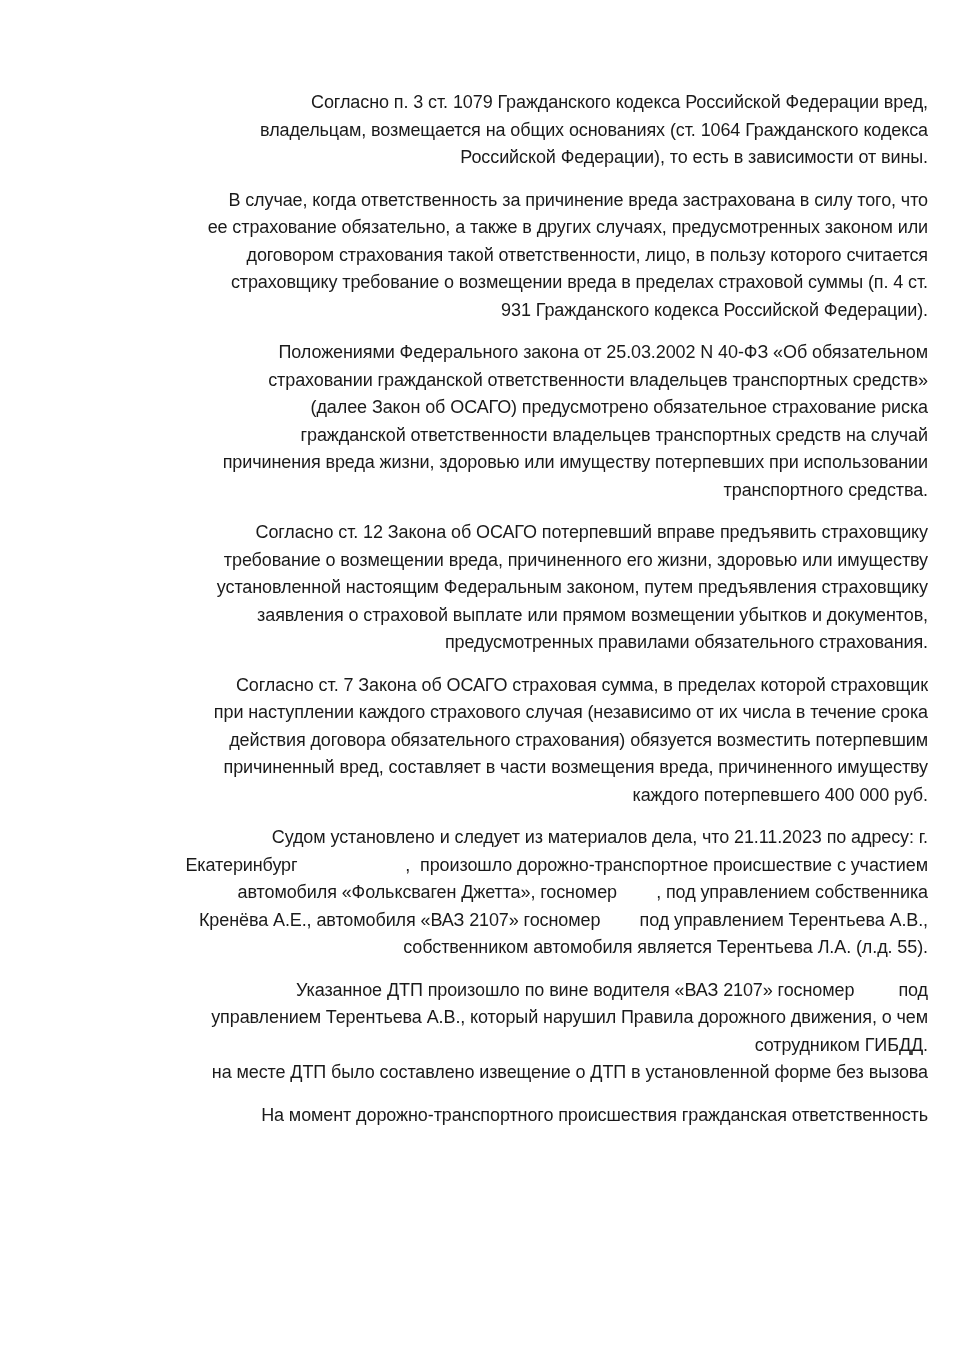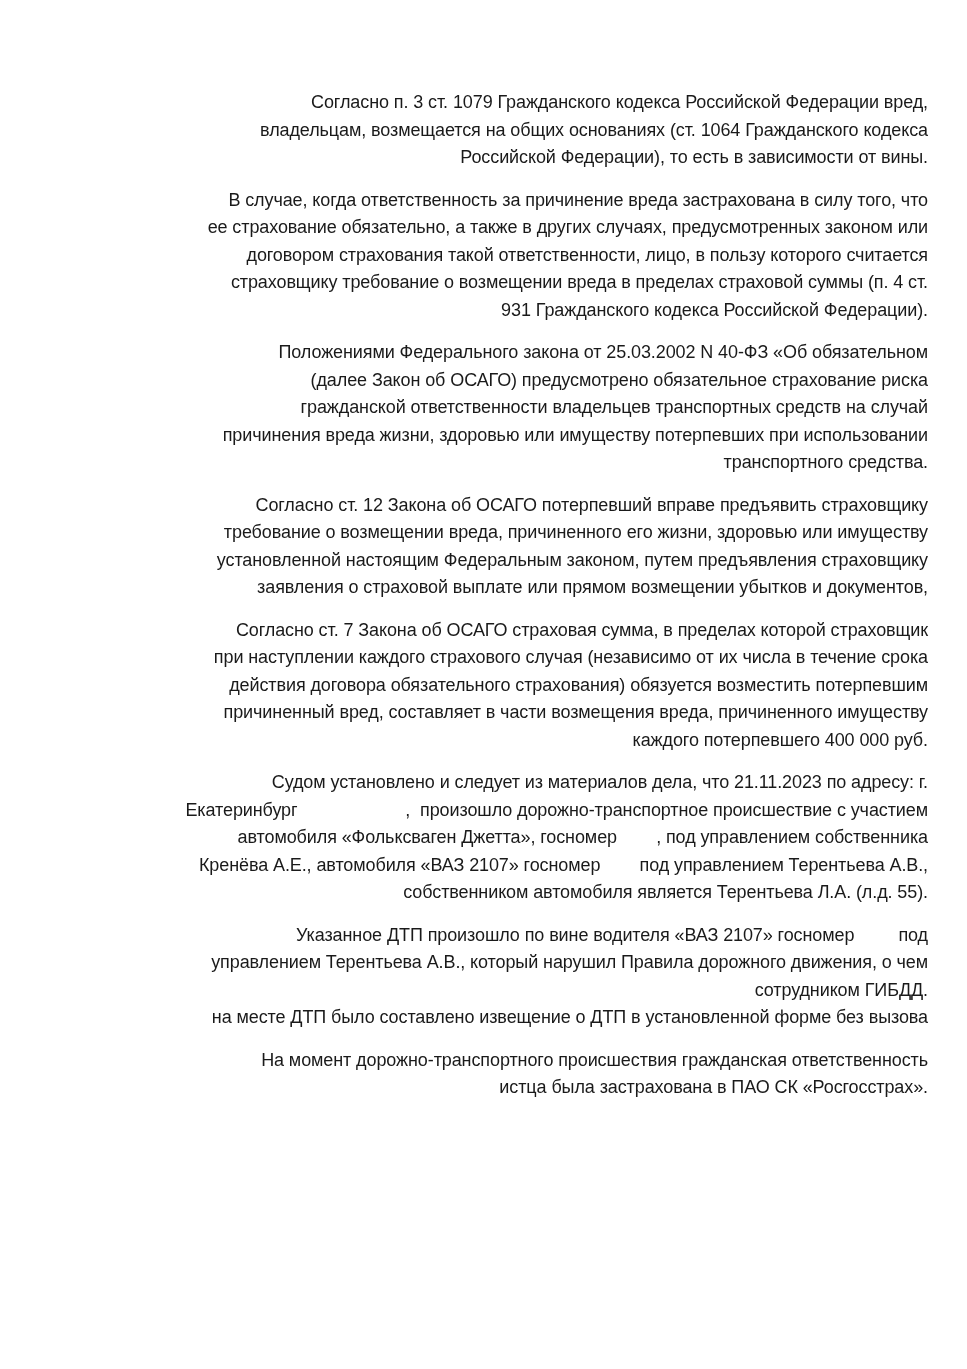--- a/index.html
+++ b/index.html
@@ -47,30 +47,32 @@
       </p>
       <p class="para">
         <span class="line">В случае, когда ответственность за причинение вреда застрахована в силу того, что</span>
         <span class="line">ее страхование обязательно, а также в других случаях, предусмотренных законом или</span>
         <span class="line">договором страхования такой ответственности, лицо, в пользу которого считается</span>
         <span class="line">страховщику требование о возмещении вреда в пределах страховой суммы (п. 4 ст.</span>
         <span class="line">931 Гражданского кодекса Российской Федерации).</span>
       </p>
       <p class="para">
         <span class="line">Положениями Федерального закона от 25.03.2002 N 40-ФЗ «Об обязательном</span>
+        <span class="line">страховании гражданской ответственности владельцев транспортных средств»</span>
         <span class="line">(далее Закон об ОСАГО) предусмотрено обязательное страхование риска</span>
         <span class="line">гражданской ответственности владельцев транспортных средств на случай</span>
         <span class="line">причинения вреда жизни, здоровью или имуществу потерпевших при использовании</span>
         <span class="line">транспортного средства.</span>
       </p>
       <p class="para">
         <span class="line">Согласно ст. 12 Закона об ОСАГО потерпевший вправе предъявить страховщику</span>
         <span class="line">требование о возмещении вреда, причиненного его жизни, здоровью или имуществу</span>
         <span class="line">установленной настоящим Федеральным законом, путем предъявления страховщику</span>
         <span class="line">заявления о страховой выплате или прямом возмещении убытков и документов,</span>
+        <span class="line">предусмотренных правилами обязательного страхования.</span>
       </p>
       <p class="para">
         <span class="line">Согласно ст. 7 Закона об ОСАГО страховая сумма, в пределах которой страховщик</span>
         <span class="line">при наступлении каждого страхового случая (независимо от их числа в течение срока</span>
         <span class="line">действия договора обязательного страхования) обязуется возместить потерпевшим</span>
         <span class="line">причиненный вред, составляет в части возмещения вреда, причиненного имуществу</span>
         <span class="line">каждого потерпевшего 400 000 руб.</span>
       </p>
       <p class="para">
         <span class="line">Судом установлено и следует из материалов дела, что 21.11.2023 по адресу: г.</span>
@@ -80,16 +82,15 @@
         <span class="line">собственником автомобиля является Терентьева Л.А. (л.д. 55).</span>
       </p>
       <p class="para">
         <span class="line">Указанное ДТП произошло по вине водителя «ВАЗ 2107» госномер         под</span>
         <span class="line">управлением Терентьева А.В., который нарушил Правила дорожного движения, о чем</span>
         <span class="line">сотрудником ГИБДД.</span>
         <span class="line">на месте ДТП было составлено извещение о ДТП в установленной форме без вызова</span>
       </p>
       <p class="para">
         <span class="line">На момент дорожно-транспортного происшествия гражданская ответственность</span>
-        <span class="line">истца была застрахована в ПАО СК «Росгосстрах».</span>
       </p>
     </article>
 </main>
 
 </body></html>

